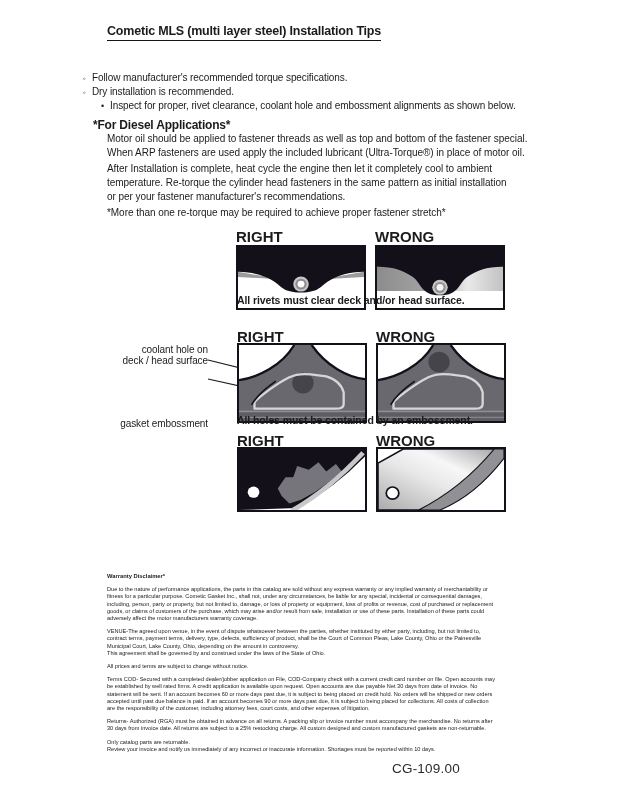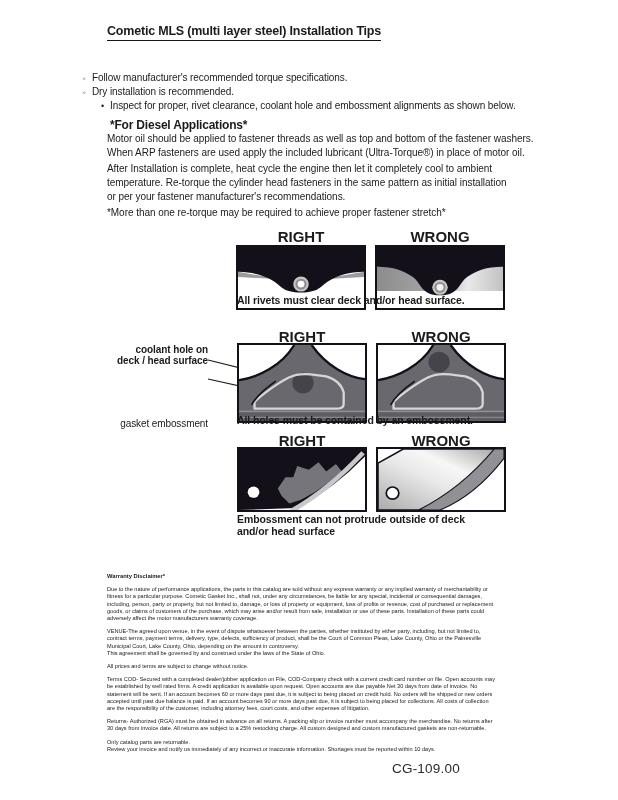--- a/index.html
+++ b/index.html
@@ -13,27 +13,27 @@
   .title {
     left:107px; top:24px; font-size:12.5px; font-weight:bold; letter-spacing:-0.2px;
     border-bottom:1.5px solid #141414; padding-bottom:1.5px; white-space:nowrap;
   }
   .bullets { left:83px; top:42px; font-size:10px; letter-spacing:-0.1px;margin-top:29px; }
   .bullet-row { line-height:13px; white-space:nowrap; }
   .bullet-row .marker { display:inline-block; width:9px; font-size:7.5px; }
   .bullet-row.sub { padding-left:18px; }
   .bullet-row.sub .marker { font-size:9px; width:9px; }
 
-  .diesel-heading { left:110px; top:118px; font-size:12px; font-weight:bold; letter-spacing:-0.2px; }
+  .diesel-heading { left:93px; top:118px; font-size:12px; font-weight:bold; letter-spacing:-0.2px; }
   .para { font-size:10px; line-height:14px; white-space:pre-line; letter-spacing:-0.05px; }
   .p1 { left:107px; top:132px; width:440px; }
   .p2 { left:107px; top:162px; width:440px; }
   .note { left:107px; top:206px; width:440px; }
 
-  .rw-label { font-size:15px; font-weight:bold; text-align:center; width:130px; letter-spacing:0; }
+  .rw-label { font-size:15px; font-weight:bold; text-align:left; width:130px; letter-spacing:0; }
   .caption { font-size:10.5px; font-weight:bold; letter-spacing:-0.1px; white-space:pre-line; line-height:11.5px; }
 
   .dbox { width:126px; height:61px; border:2px solid #14101a; background:#fff; }
   .dbox svg { display:block; }
   .dbox.tall { height:76px; }
 
   .ann-label { font-size:10px; line-height:11px; text-align:right; letter-spacing:-0.1px; white-space:pre-line; }
 
   .disclaimer { left:107px; top:573px; width:452px; font-size:5.6px; line-height:7.2px; }
   .disclaimer .d-head { font-weight:bold; font-size:5.8px; margin:0 0 6px 0; }
@@ -48,21 +48,21 @@
 
   <div class="abs title">Cometic MLS (multi layer steel) Installation Tips</div>
 
   <div class="abs bullets">
     <div class="bullet-row"><span class="marker">◦</span><span>Follow manufacturer's recommended torque specifications.</span></div>
     <div class="bullet-row"><span class="marker">◦</span><span>Dry installation is recommended.</span></div>
     <div class="bullet-row sub"><span class="marker">•</span><span>Inspect for proper, rivet clearance, coolant hole and embossment alignments as shown below.</span></div>
   </div>
 
   <div class="abs diesel-heading">*For Diesel Applications*</div>
-  <div class="abs para p1">Motor oil should be applied to fastener threads as well as top and bottom of the fastener washers.
+  <div class="abs para p1">Motor oil should be applied to fastener threads as well as top and bottom of the fastener special.
 When ARP fasteners are used apply the included lubricant (Ultra-Torque®) in place of motor oil.</div>
   <div class="abs para note">*More than one re-torque may be required to achieve proper fastener stretch*</div>
   <div class="abs para p2">After Installation is complete, heat cycle the engine then let it completely cool to ambient
 temperature. Re-torque the cylinder head fasteners in the same pattern as initial installation
 or per your fastener manufacturer's recommendations.</div>
 
   <div class="abs rw-label" style="left:236px; top:228px;">RIGHT</div>
   <div class="abs rw-label" style="left:375px; top:228px;">WRONG</div>
 
   <div class="abs dbox" style="left:236px; top:245px;">
@@ -95,21 +95,21 @@
       <circle cx="65" cy="43" r="5.8" fill="#909090"></circle>
       <circle cx="65" cy="43" r="3.6" fill="#f2f2f2"></circle>
     </svg>
   </div>
 
   <div class="abs caption" style="left:237px; top:295px;">All rivets must clear deck and/or head surface.</div>
 
   <div class="abs rw-label" style="left:237px; top:328px;">RIGHT</div>
   <div class="abs rw-label" style="left:376px; top:328px;">WRONG</div>
 
-  <div class="abs ann-label" style="left:100px; top:344px; width:108px;font-weight:bold;">coolant hole on
+  <div class="abs ann-label" style="left:100px; top:344px; width:108px;">coolant hole on
 deck / head surface</div>
   <div class="abs ann-label" style="left:100px; top:374px; width:108px;margin-top:44px;">gasket embossment</div>
 
   <svg class="abs" style="left:205px; top:352px;" width="105" height="48" viewBox="0 0 105 48">
     <line x1="3" y1="8" x2="92" y2="30" stroke="#1b1b1b" stroke-width="1.1"></line>
     <line x1="3" y1="27" x2="75" y2="43" stroke="#1b1b1b" stroke-width="1.1"></line>
   </svg>
 
   <div class="abs dbox tall" style="left:237px; top:343px;">
     <svg width="126" height="76" viewBox="0 0 130 80" preserveAspectRatio="none">
@@ -166,22 +166,20 @@
             <stop offset="1" stop-color="#9e9e9e"></stop>
         </linearGradient>
       </defs>
       <rect x="0" y="0" width="130" height="65" fill="#ffffff"></rect>
       <path d="M26,0 H130 V8 Q96,46 52,65 L0,65 L0,15 Q14,7 26,0 Z" fill="url(#g3)" stroke="#14101a" stroke-width="1.6"></path>
       <path d="M42,65 Q86,42 120,0 L130,0 L130,10 Q100,50 64,65 Z" fill="#909095" stroke="#14101a" stroke-width="1.2"></path>
       <circle cx="15" cy="47" r="6.5" fill="#ffffff" stroke="#14101a" stroke-width="1.8"></circle>
     </svg>
   </div>
 
-  <div class="abs caption" style="left:237px; top:514px; width:290px;">Embossment can not protrude outside of deck
-and/or head surface</div>
 
   <div class="abs disclaimer">
     <p class="d-head">Warranty Disclaimer*</p>
     <p>Due to the nature of performance applications, the parts in this catalog are sold without any express warranty or any implied warranty of merchantability or
 fitness for a particular purpose.  Cometic Gasket Inc., shall not, under any circumstances, be liable for any special, incidental or consequential damages,
 including, person, party or property, but not limited to, damage, or loss of property or equipment, loss of profits or revenue, cost of purchased or replacement
 goods, or claims of customers of the purchase, which may arise and/or result from sale, installation or use of these parts.  Installation of these parts could
 adversely affect the motor manufacturers warranty coverage.</p>
     <p>VENUE-The agreed upon venue, in the event of dispute whatsoever between the parties, whether instituted by either party, including, but not limited to,
 contract terms, payment terms, delivery, type, defects, sufficiency of product, shall be the Court of Common Pleas, Lake County, Ohio or the Painesville

